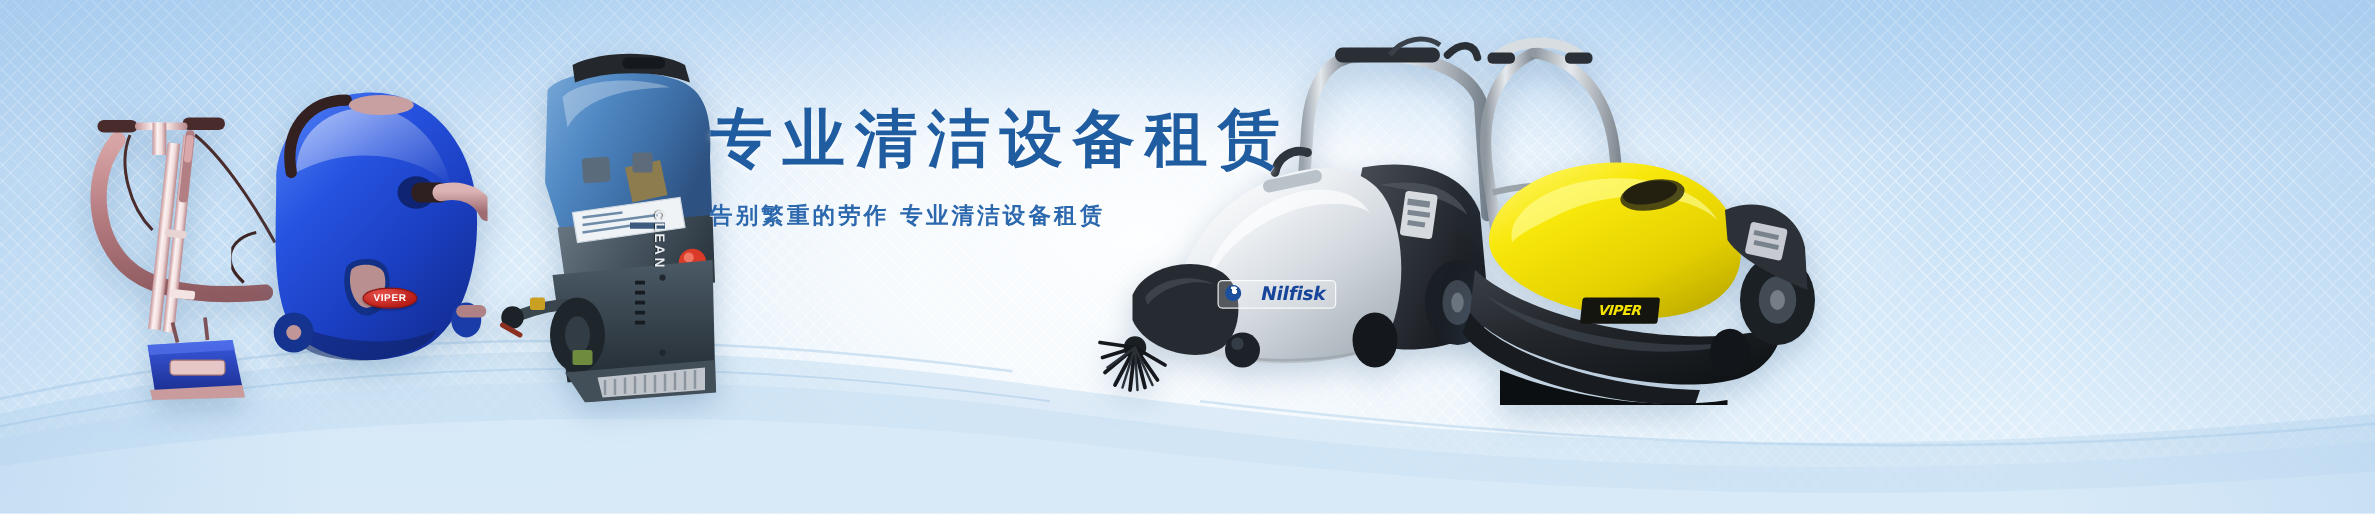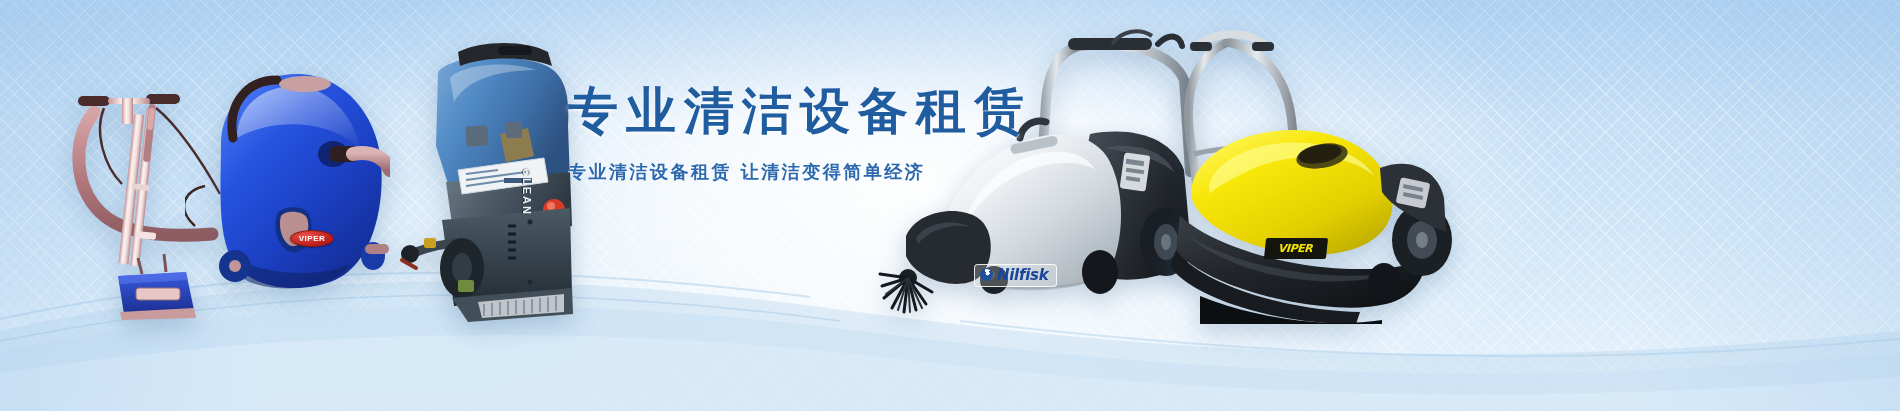--- a/index.html
+++ b/index.html
@@ -94,21 +94,21 @@
   }
 
   
   #m-nilfisk { left:872px; top:22px; width:340px; height:300px; }
   .nilfisk-plate {
     position:absolute; left:102px; top:202px;
     padding:3px 8px 3px 5px;
     border:1px solid rgba(255,255,255,.85);
     border-radius:4px;
     background:rgba(255,255,255,0.22);
-    display:flex; align-items:flex-start; gap:4px;margin-top:40px;
+    display:flex; align-items:flex-start; gap:16px;
   }
   .nilfisk-swirl {
     width:13px; height:13px; border-radius:50%;
     background:
       radial-gradient(circle at 60% 40%, #ffffff 0 22%, rgba(255,255,255,0) 23%),
       conic-gradient(from 200deg, #1c4f9c 0deg 140deg, #ffffff 140deg 200deg, #1c4f9c 200deg 360deg);
     border:1px solid #1c4f9c;
     flex:none;
   }
   .nilfisk-word {
@@ -436,16 +436,16 @@
 
       <path d="M30,268 C90,292 160,300 212,292 L212,296 L30,296 Z" fill="#0c0f12"></path>
     </svg>
     <div class="ylogo">
       <span>VIPER</span>
     </div>
   </div>
 
   <div class="textblock">
     <div class="headline">专业清洁设备租赁</div>
-    <div class="subline">专业清洁设备租赁 让清洁变得简单经济</div>
+    <div class="subline">告别繁重的劳作 专业清洁设备租赁</div>
   </div>
 
 </div>
 
 </body></html>

